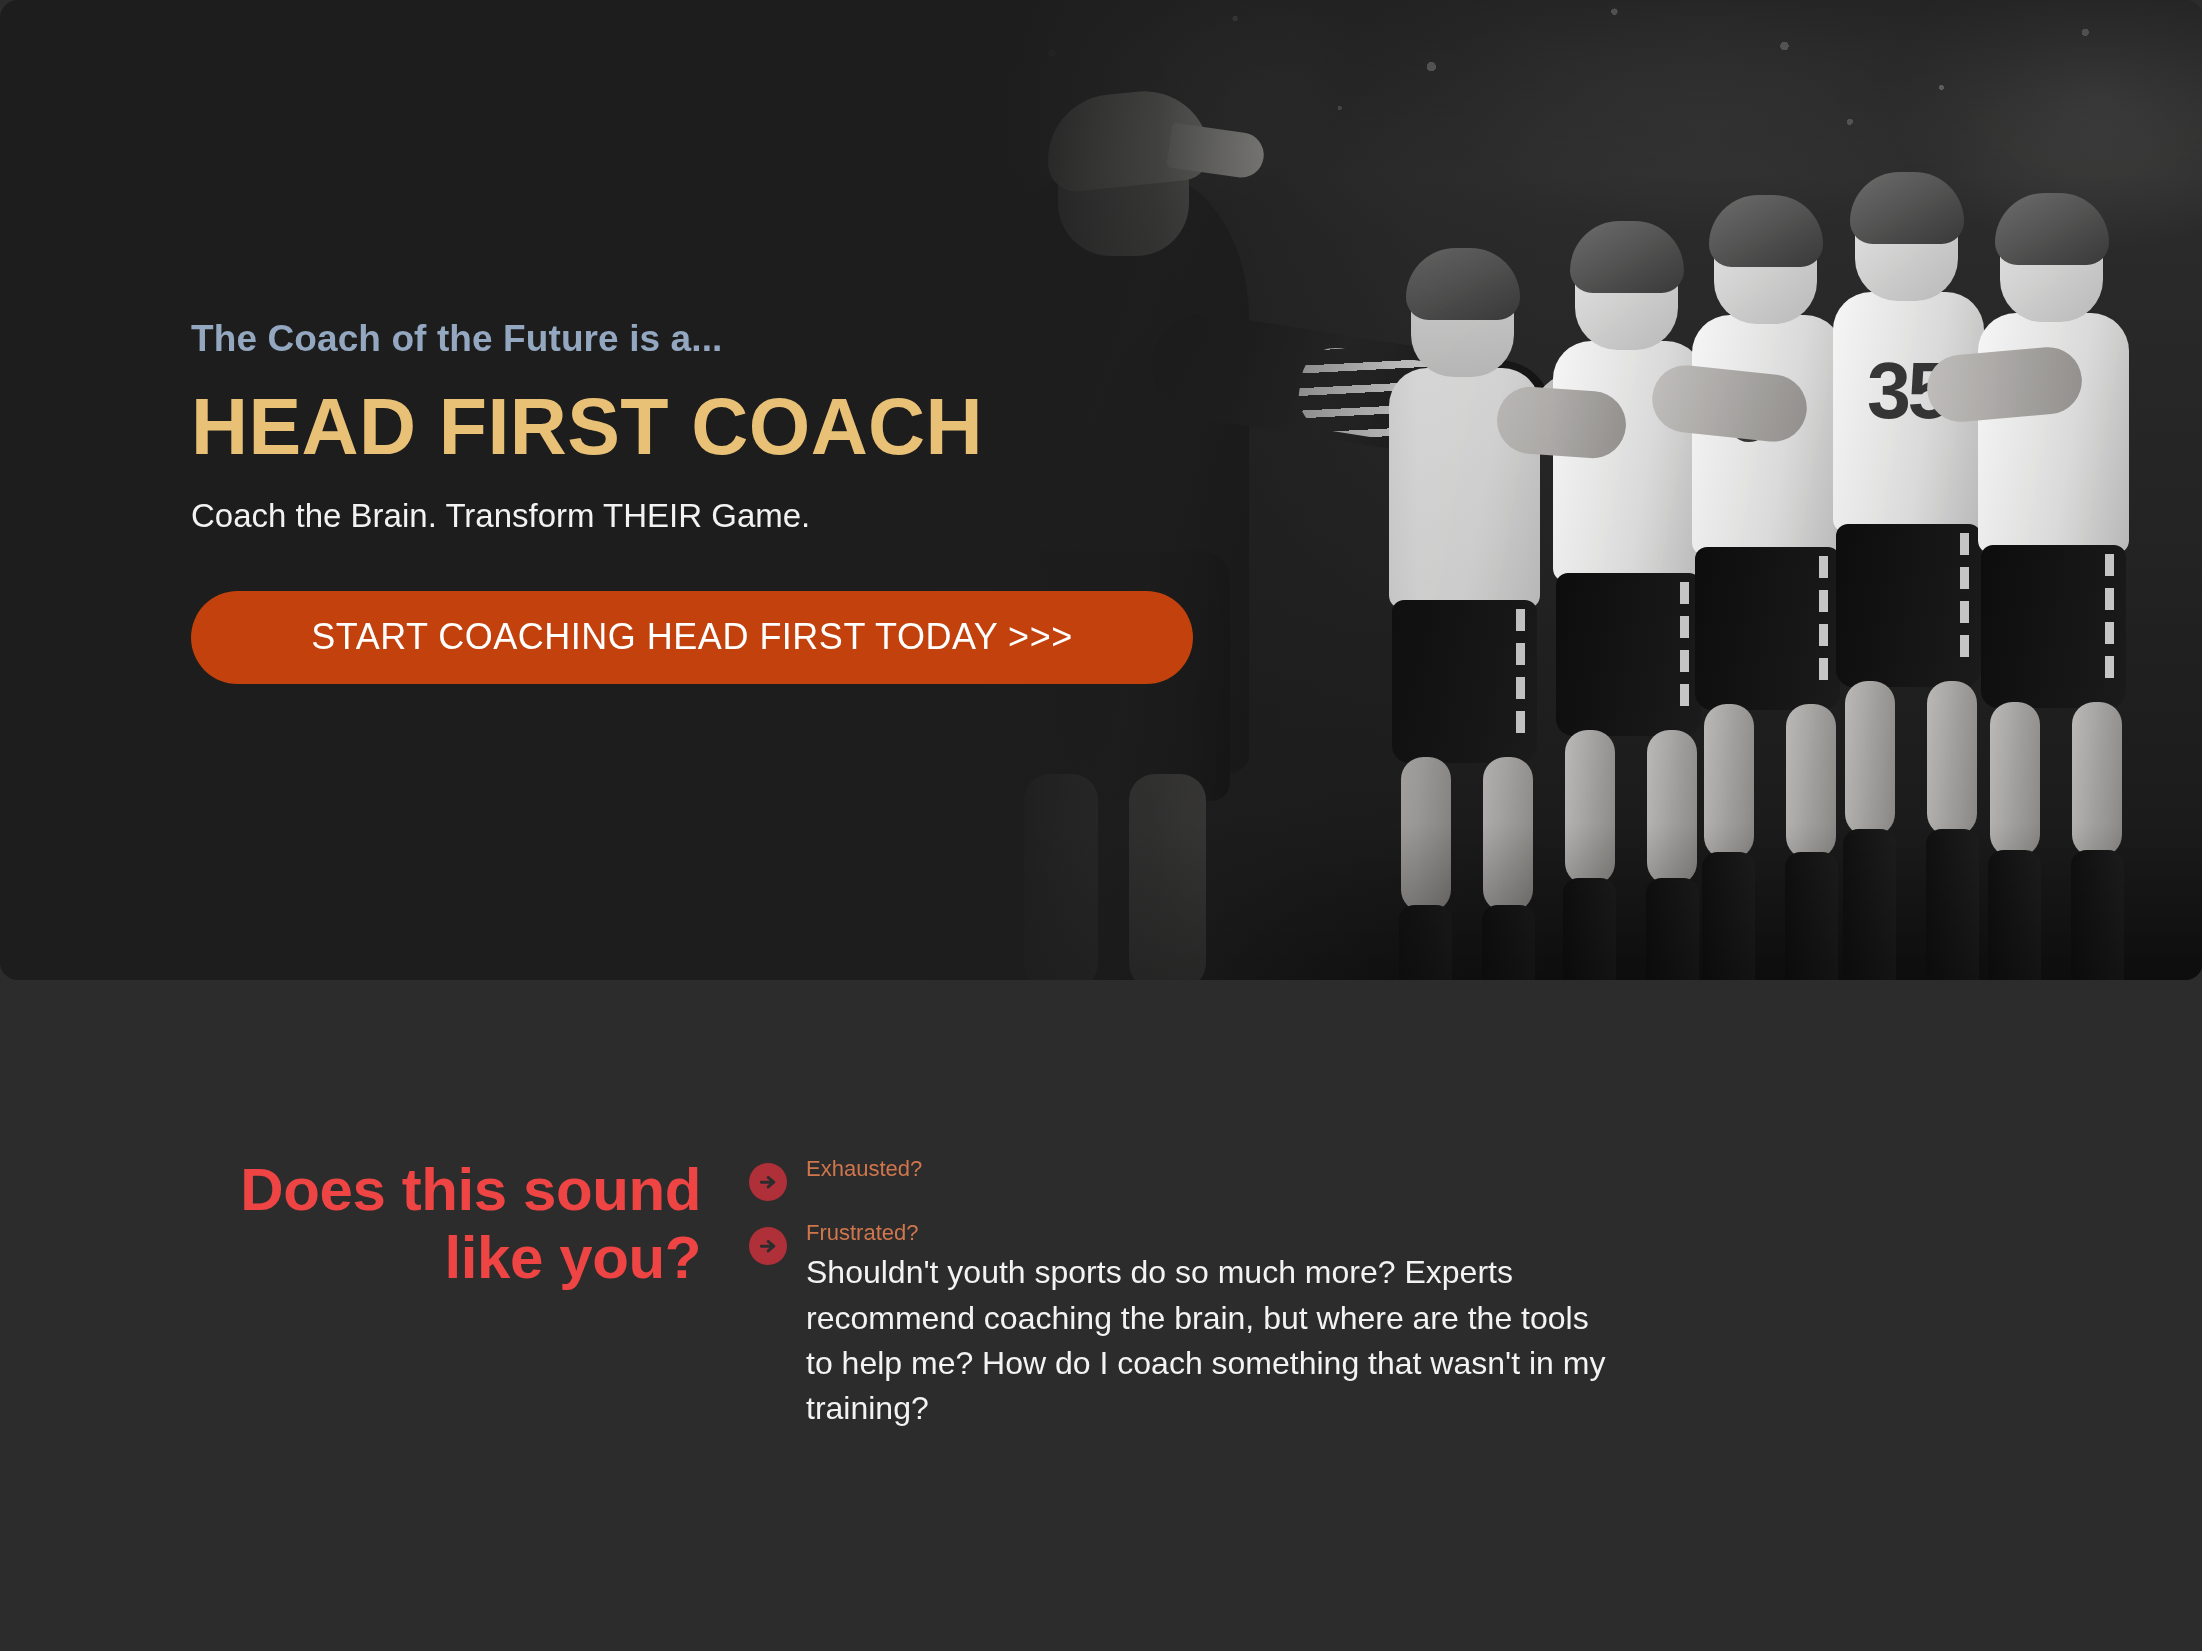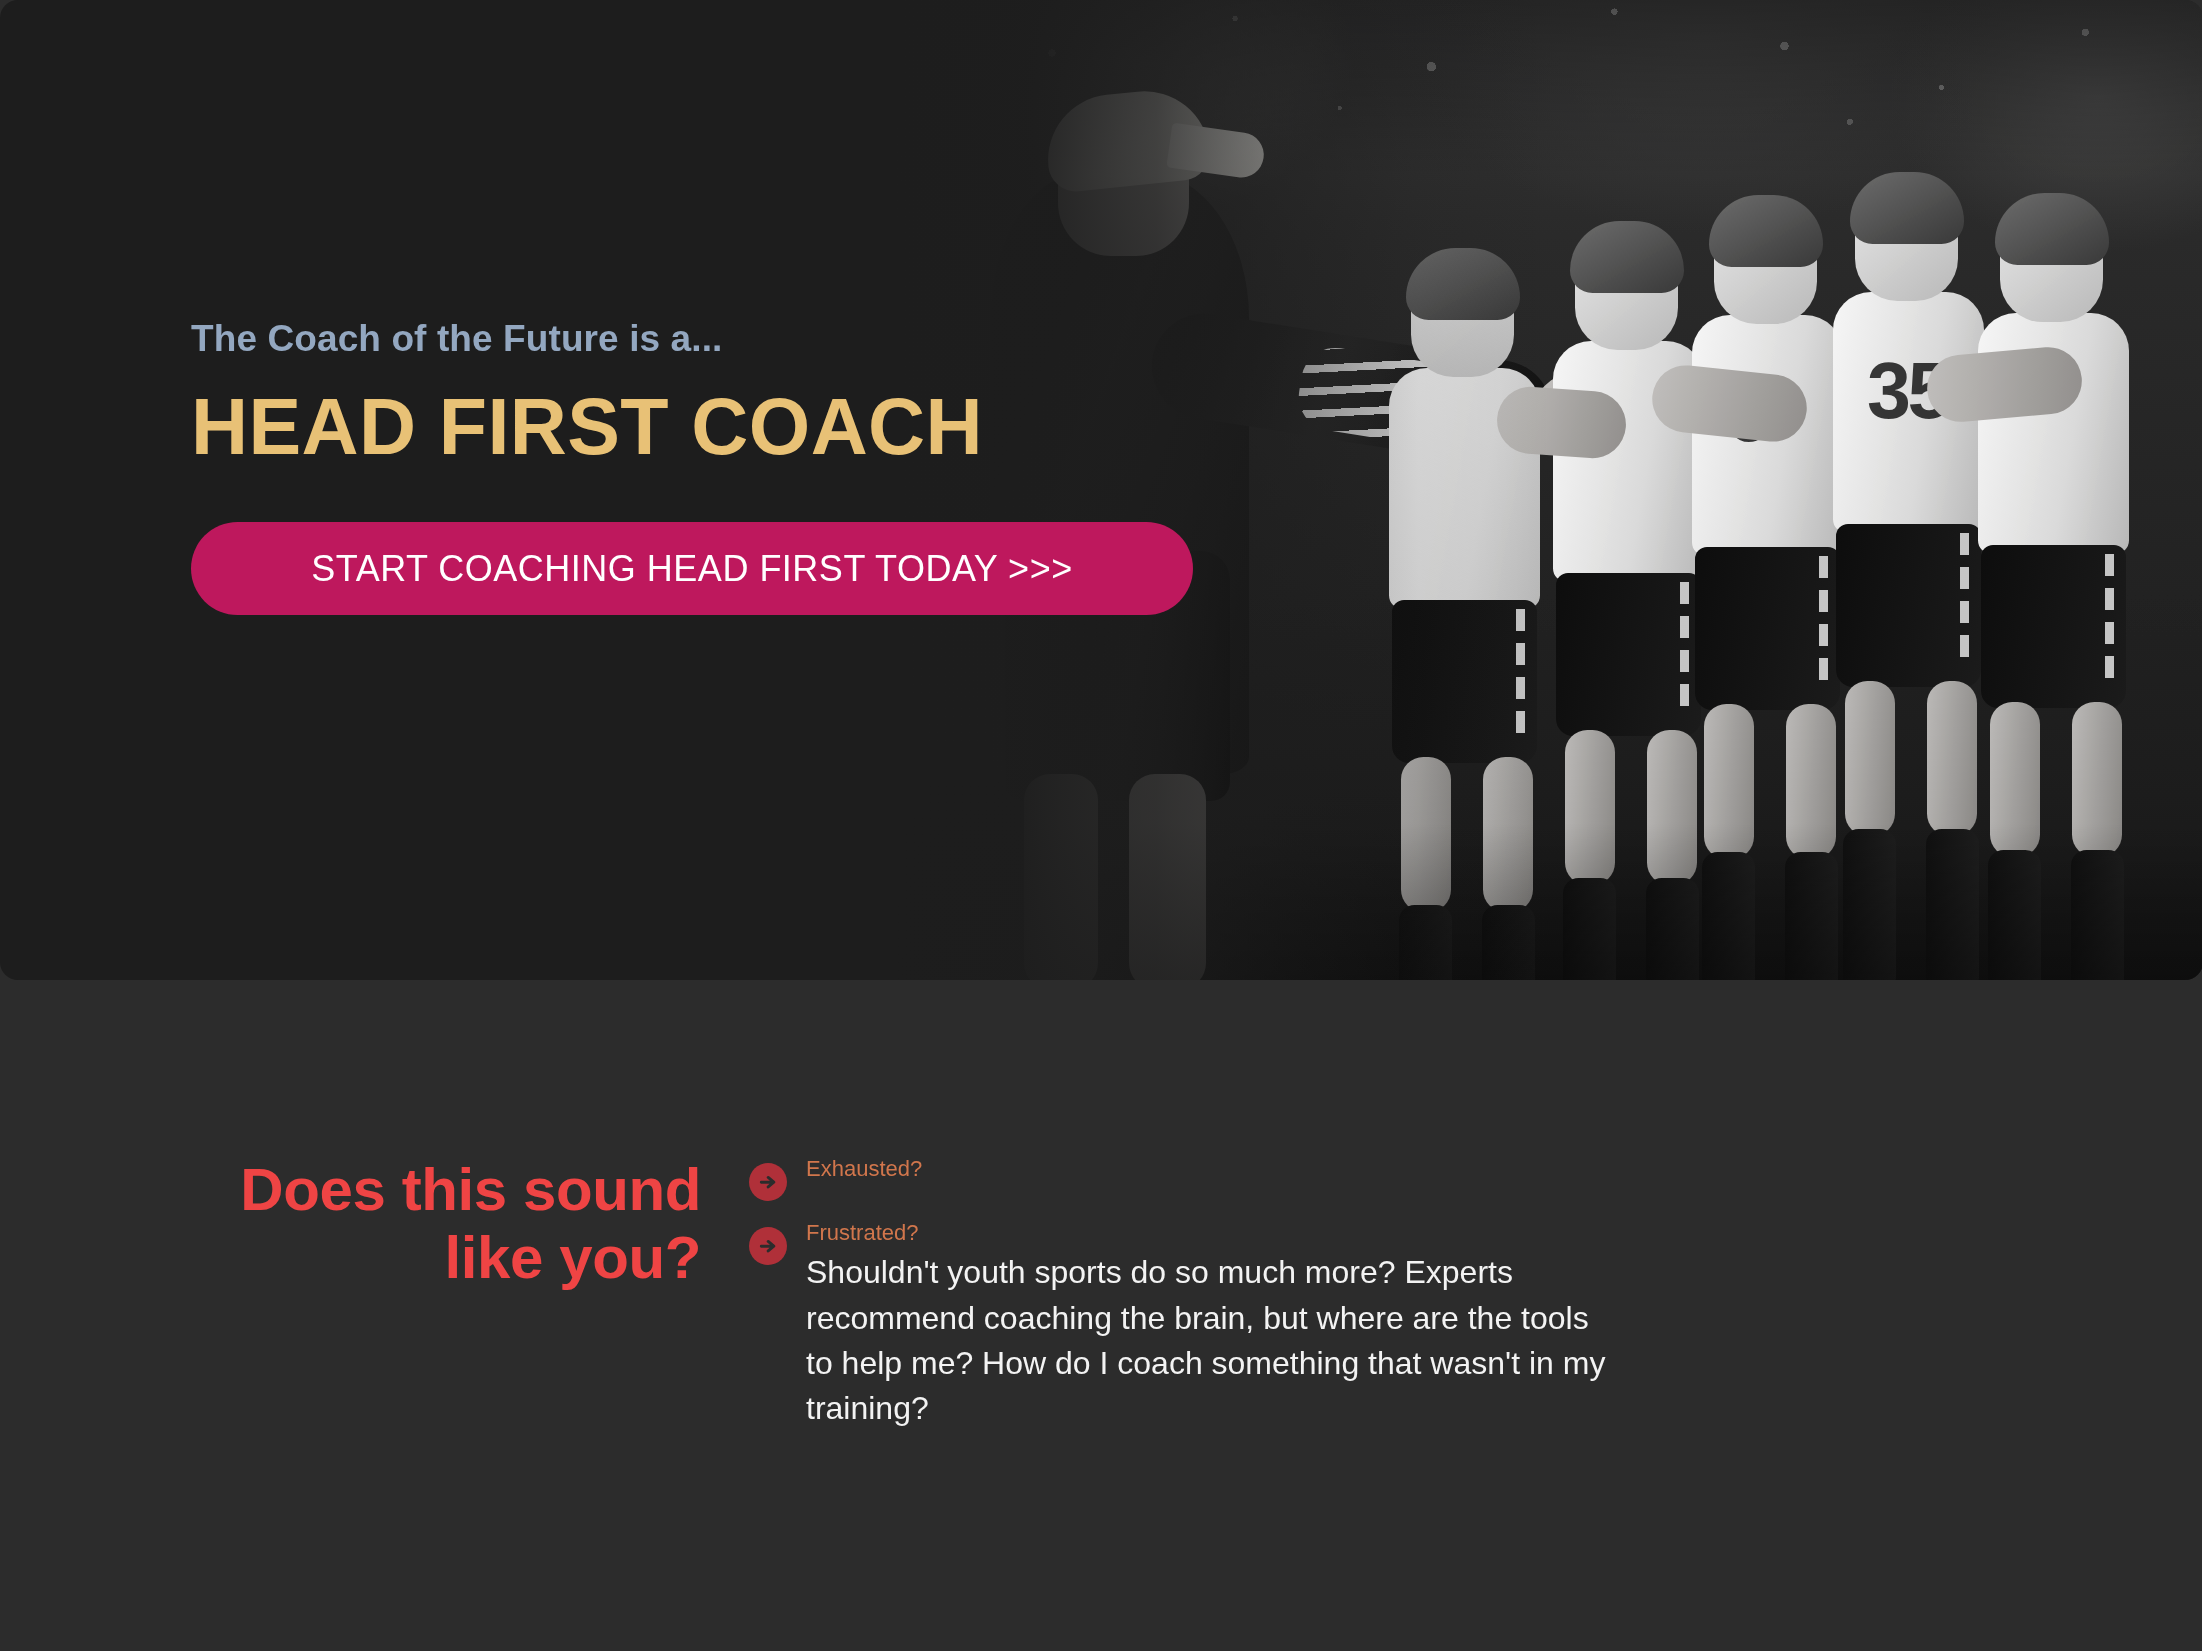--- a/index.html
+++ b/index.html
@@ -219,21 +219,21 @@
   }
   .cta {
     display: inline-flex;
     align-items: center;
     justify-content: center;
     margin-top: 53px;
     width: 1002px;
     height: 93px;
     border: none;
     border-radius: 50px;
-    background: #be185d;
+    background: #c2410c;
     color: #ffffff;
     font-family: "Liberation Sans", sans-serif;
     font-size: 36px;
     font-weight: 400;
     letter-spacing: 0.5px;
     cursor: pointer;
   }
 
   
   .problem {
@@ -379,20 +379,21 @@
 
     <div class="hero-photo-vignette"></div>
     <div class="hero-photo-fade"></div>
   </div>
 
   <div class="hero-copy">
     <div class="eyebrow">The Coach of the Future is a...</div>
 
     <h1 class="hero-title">HEAD FIRST COACH</h1>
 
+    <div class="hero-sub">Coach the Brain. Transform THEIR Game.</div>
 
     <button class="cta">START COACHING HEAD FIRST TODAY &gt;&gt;&gt;</button>
   </div>
 </section>
 
 <section class="problem">
   <div class="problem-inner">
 
     <h2 class="problem-head">
       <span>Does this sound</span><br>

